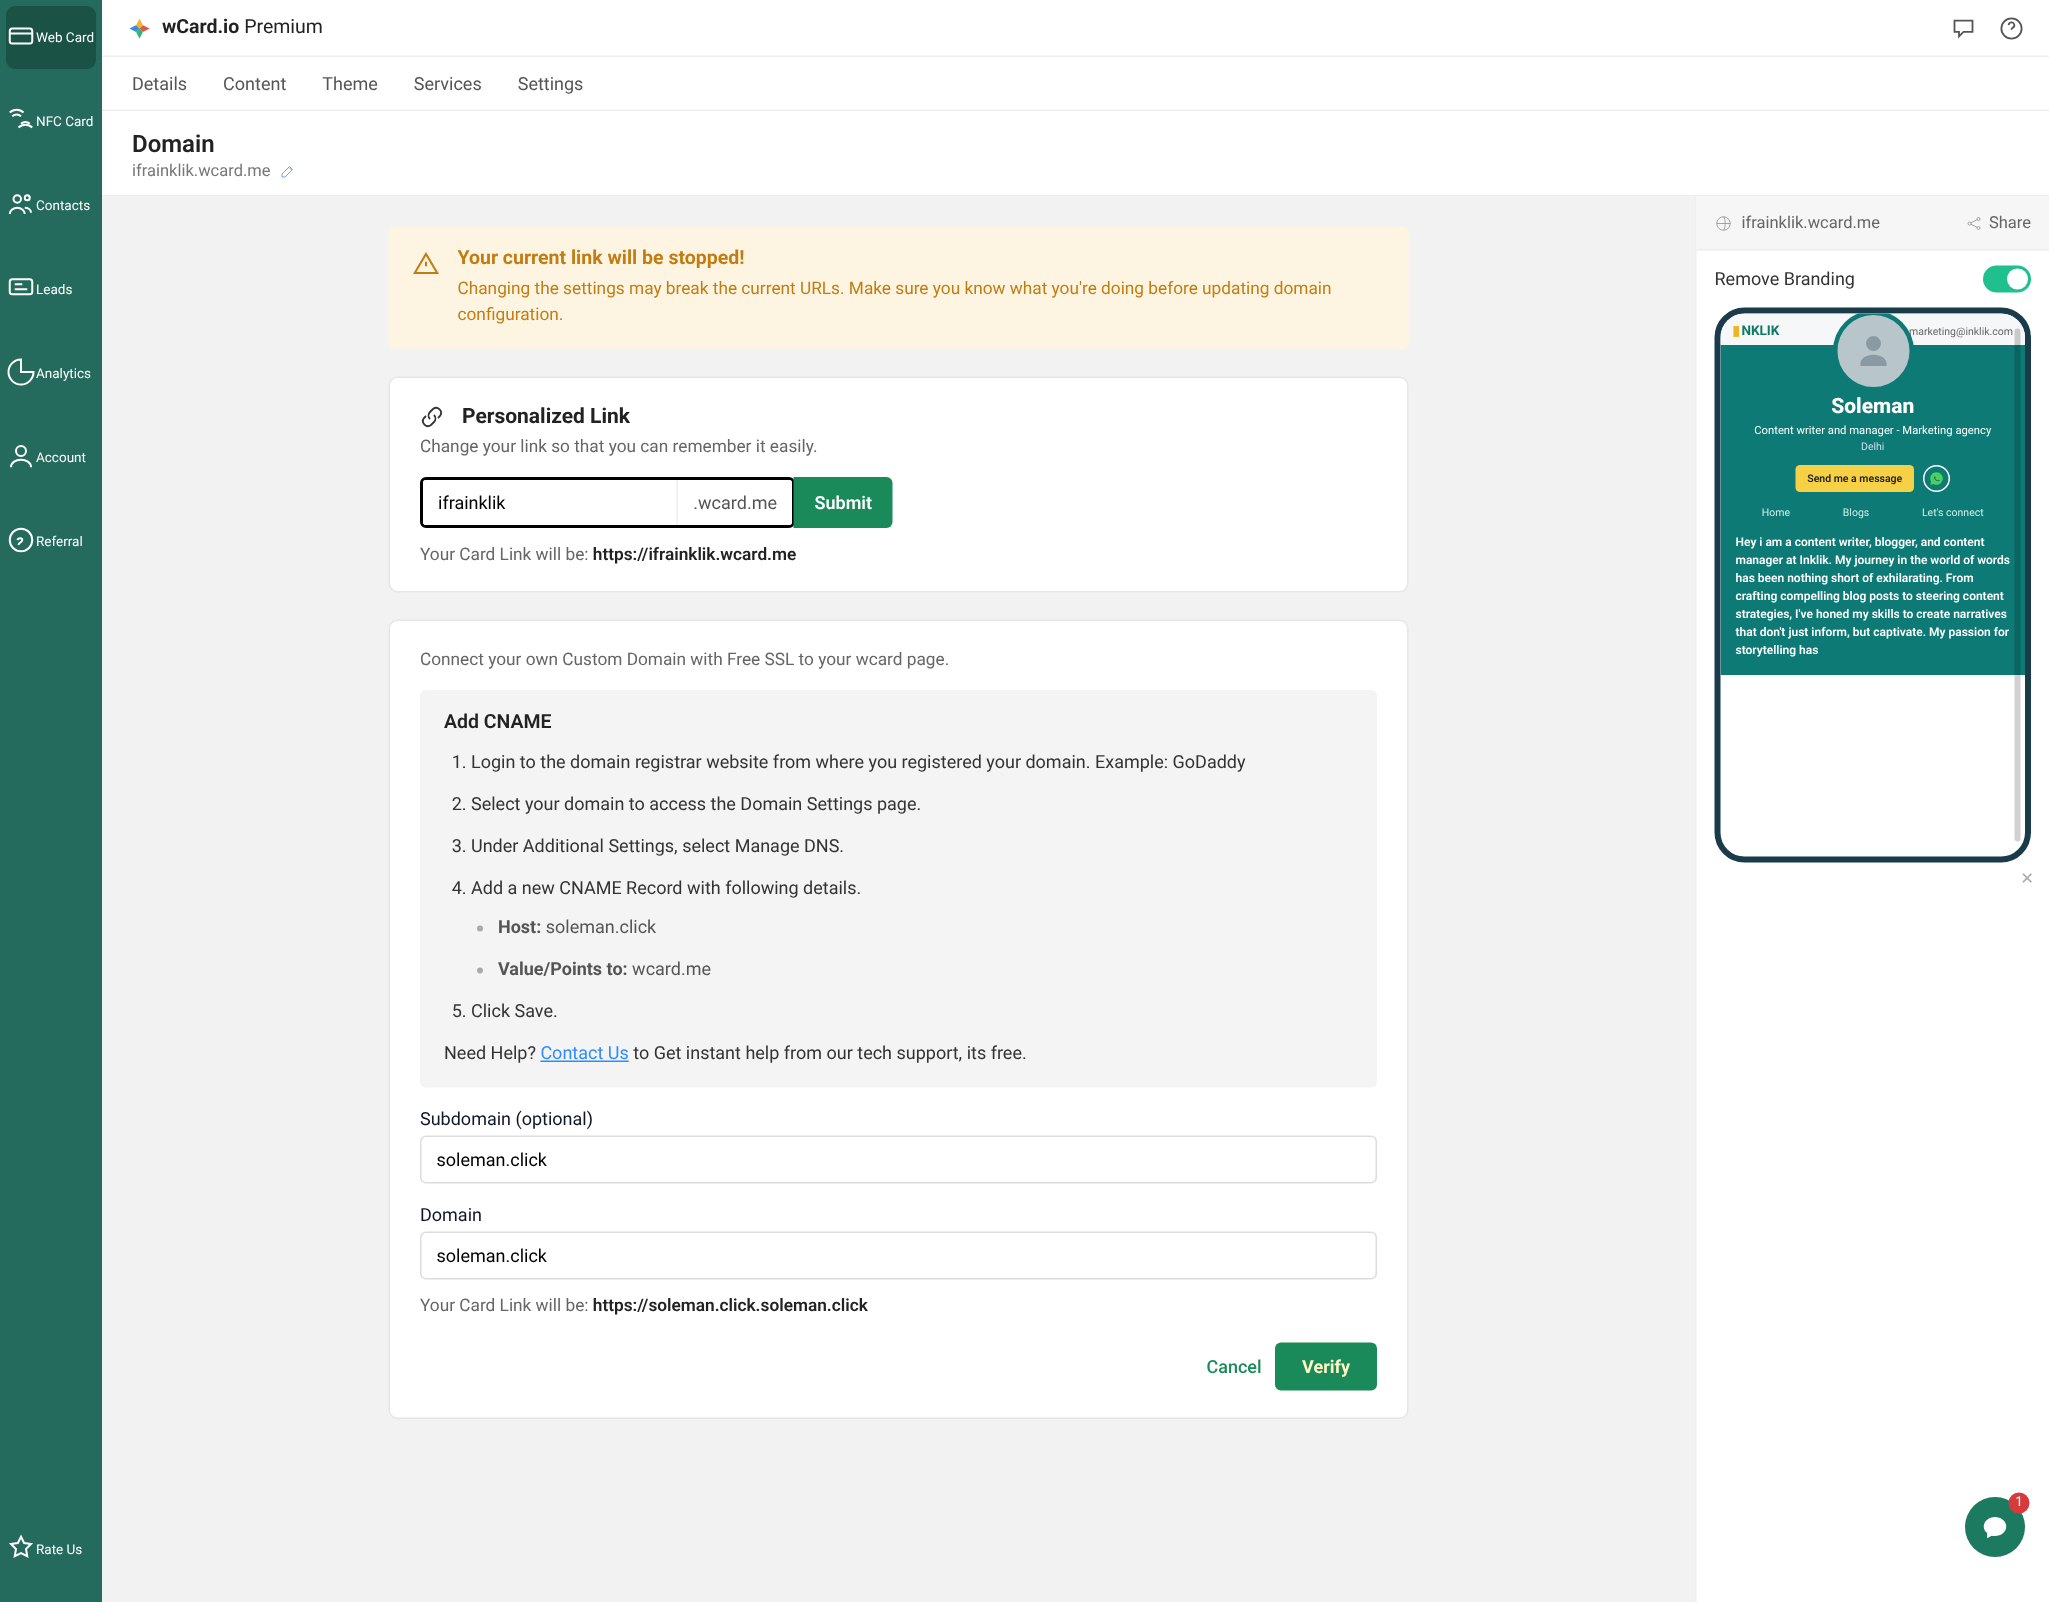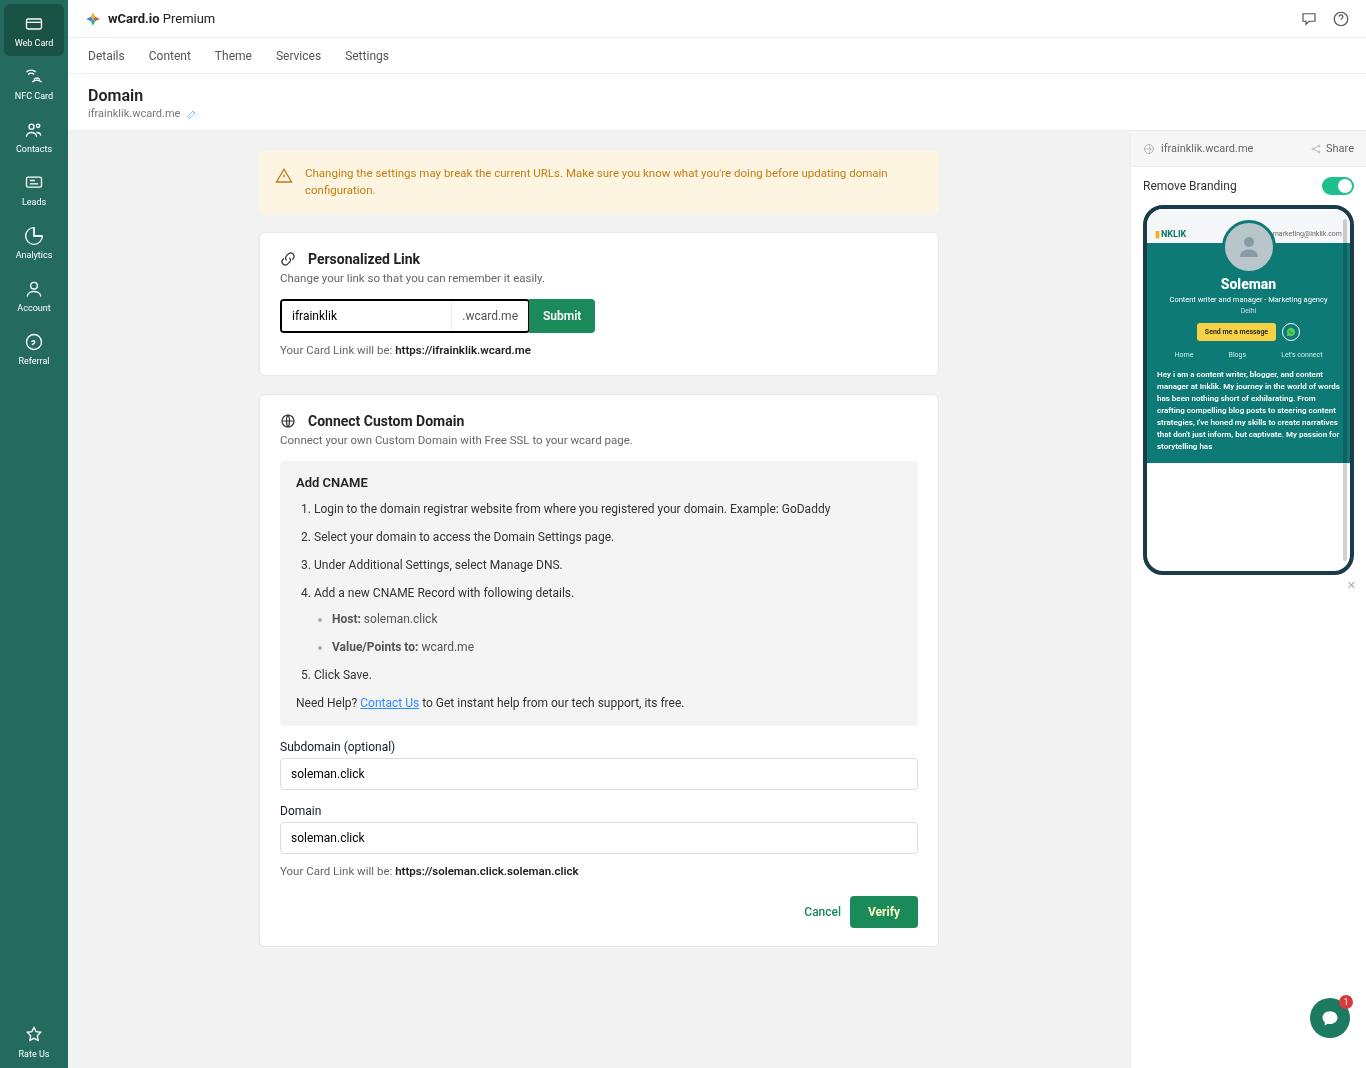--- a/index.html
+++ b/index.html
@@ -1,20 +1,20 @@
 <!DOCTYPE html>
 <html><head>
 <meta charset="utf-8">
 <style>
 * { margin: 0; padding: 0; box-sizing: border-box; font-family: -apple-system, BlinkMacSystemFont, "Segoe UI", Roboto, sans-serif; }
 body { display: flex; background: #f5f6f7; width: 1366px; height: 1068px; overflow: hidden; }
 
 
 .sidebar { width: 68px; background: #246b5d; display: flex; flex-direction: column; align-items: center; padding-top: 4px; }
-.sidebar-item { width: 60px; display: flex; flex-direction: column; align-items: center; padding: 10px 0 8px; color: #fff; font-size: 9px; cursor: pointer; border-radius: 6px; margin-bottom: 1px; }
+.sidebar-item { width: 60px; display: flex; flex-direction: row; align-items: center; padding: 10px 0 8px; color: #fff; font-size: 9px; cursor: pointer; border-radius: 6px; margin-bottom: 14px; }
 .sidebar-item.active { background: #1a5246; }
 .sidebar-item svg { width: 20px; height: 20px; margin-bottom: 4px; fill: none; stroke: #fff; stroke-width: 1.6; }
 .sidebar-spacer { flex: 1; }
 
 
 .main { flex: 1; display: flex; flex-direction: column; background: #fff; min-width: 0; }
 
 
 .topbar { height: 38px; display: flex; align-items: center; padding: 0 16px; border-bottom: 1px solid #eee; }
 .brand { display: flex; align-items: center; gap: 6px; font-size: 13px; color: #222; }
@@ -81,21 +81,21 @@
 .preview { width: 236px; background: #fff; border-left: 1px solid #eee; display: flex; flex-direction: column; position: relative; }
 .preview-bar { height: 36px; display: flex; align-items: center; padding: 0 12px; border-bottom: 1px solid #eee; font-size: 11px; color: #666; gap: 6px; background: #f6f6f6; }
 .preview-bar .share { margin-left: auto; display: flex; align-items: center; gap: 4px; cursor: pointer; }
 .preview-bar svg { width: 12px; height: 12px; stroke: #888; fill: none; }
 .branding-row { display: flex; align-items: center; padding: 10px 12px; font-size: 12px; color: #333; }
 .toggle { margin-left: auto; width: 32px; height: 18px; background: #1fc08e; border-radius: 9px; position: relative; cursor: pointer; }
 .toggle::after { content: ""; position: absolute; right: 2px; top: 2px; width: 14px; height: 14px; background: #fff; border-radius: 50%; }
 
 .phone-frame { margin: 0 12px; border: 4px solid #1a3b4a; border-radius: 20px; background: #fff; overflow: hidden; height: 370px; position: relative; }
 .phone-scroll { position: absolute; right: 3px; top: 10px; bottom: 10px; width: 4px; background: rgba(0,0,0,0.18); border-radius: 2px; }
-.phone-top { background: #f5f7f8; padding: 20px 8px 4px; display: flex; justify-content: space-between; align-items: center; font-size: 7px; color: #666; }
+.phone-top { background: #f5f7f8; padding: 6px 8px 4px; display: flex; justify-content: space-between; align-items: center; font-size: 7px; color: #666; }
 .phone-top .logo { font-weight: 700; color: #0e7a66; font-size: 9px; }
 .phone-top .logo::before { content: "▮"; color: #f2b321; margin-right: 1px; }
 .hero { background: #eef5f7; padding: 6px 8px 18px; position: relative; }
 .hero-title { font-weight: 800; color: #1a2e44; font-size: 10px; line-height: 1.3; width: 90%; }
 .hero-sub { font-size: 5.5px; color: #666; margin-top: 3px; line-height: 1.3; width: 75%; }
 .cube { position: absolute; right: 10px; top: 4px; width: 16px; height: 16px; background: #d94a3e; transform: rotate(15deg); border-radius: 1px; }
 .avatar-circle { width: 54px; height: 54px; border-radius: 50%; background: #b8c6cc; border: 3px solid #0e7a76; margin: -27px auto 0; display: flex; align-items: center; justify-content: center; }
 .avatar-circle svg { width: 30px; height: 30px; fill: #8a9aa3; }
 .teal-body { background: #0e7a76; color: #fff; padding: 4px 10px 10px; }
 .pname { text-align: center; font-weight: 800; font-size: 14px; margin-top: 2px; }
@@ -224,20 +224,21 @@
   <div class="content-wrap">
     <div class="content-area">
       <div class="content-inner">
 
         <div class="warnbox">
           <svg viewBox="0 0 24 24">
               <path d="M12 3L2 20h20z"></path>
               <path d="M12 10v4m0 3v0"></path>
             </svg>
           <div>
+            <div class="warn-title">Your current link will be stopped!</div>
             <div class="warn-text">Changing the settings may break the current URLs. Make sure you know what you're doing before updating domain configuration.</div>
           </div>
         </div>
 
         <div class="card">
           <div class="card-head">
             <svg viewBox="0 0 24 24">
                 <path d="M10 14a5 5 0 0 1 0-7l3-3a5 5 0 0 1 7 7l-2 2"></path>
                 <path d="M14 10a5 5 0 0 1 0 7l-3 3a5 5 0 0 1-7-7l2-2"></path>
               </svg>
@@ -250,27 +251,20 @@
               <span class="suffix">.wcard.me</span>
             </div>
             <button class="btn-submit">Submit</button>
           </div>
           <div class="note">
             <span>Your Card Link will be: </span><b>https://ifrainklik.wcard.me</b>
           </div>
         </div>
 
         <div class="card">
-          <div class="card-head">
-            <svg viewBox="0 0 24 24">
-                <circle cx="12" cy="12" r="9"></circle>
-                <path d="M3 12h18M12 3c3 3 3 15 0 18M12 3c-3 3-3 15 0 18"></path>
-              </svg>
-            <h2>Connect Custom Domain</h2>
-          </div>
           <div class="card-sub">Connect your own Custom Domain with Free SSL to your wcard page.</div>
 
           <div class="cname-box">
             <h3>Add CNAME</h3>
             <ol>
               <li>Login to the domain registrar website from where you registered your domain. Example: GoDaddy</li>
               <li>Select your domain to access the Domain Settings page.</li>
               <li>Under Additional Settings, select Manage DNS.</li>
               <li>
                 <span>Add a new CNAME Record with following details.</span>

